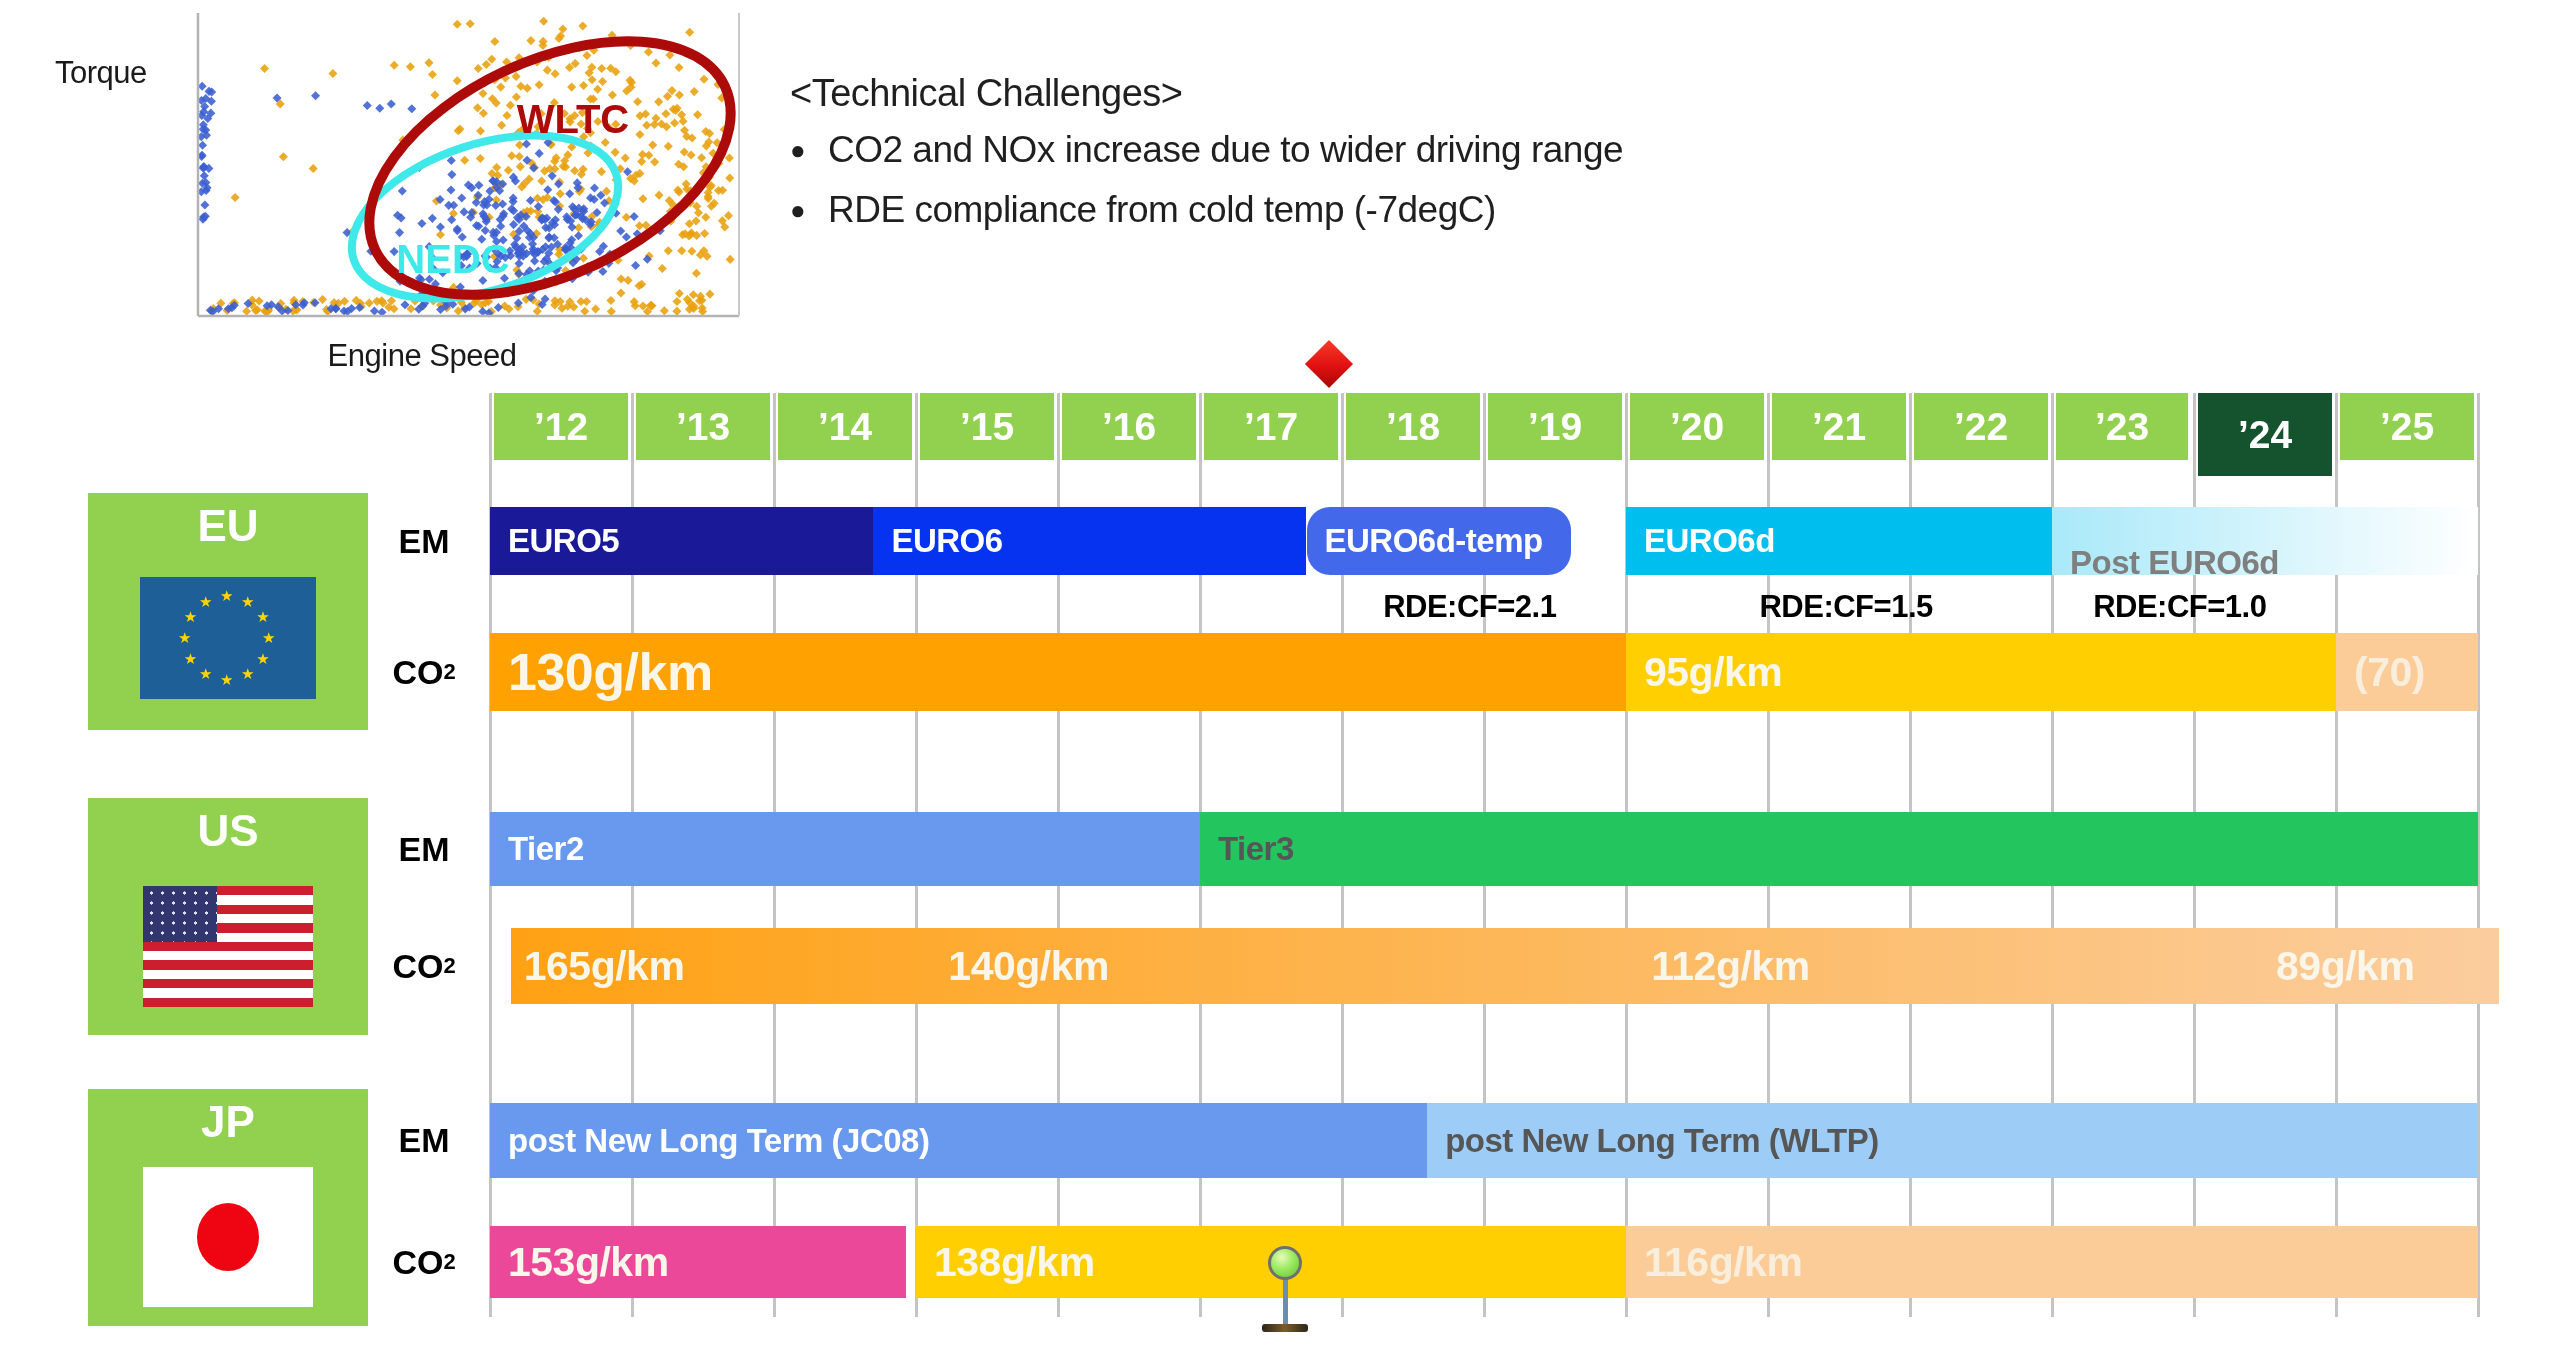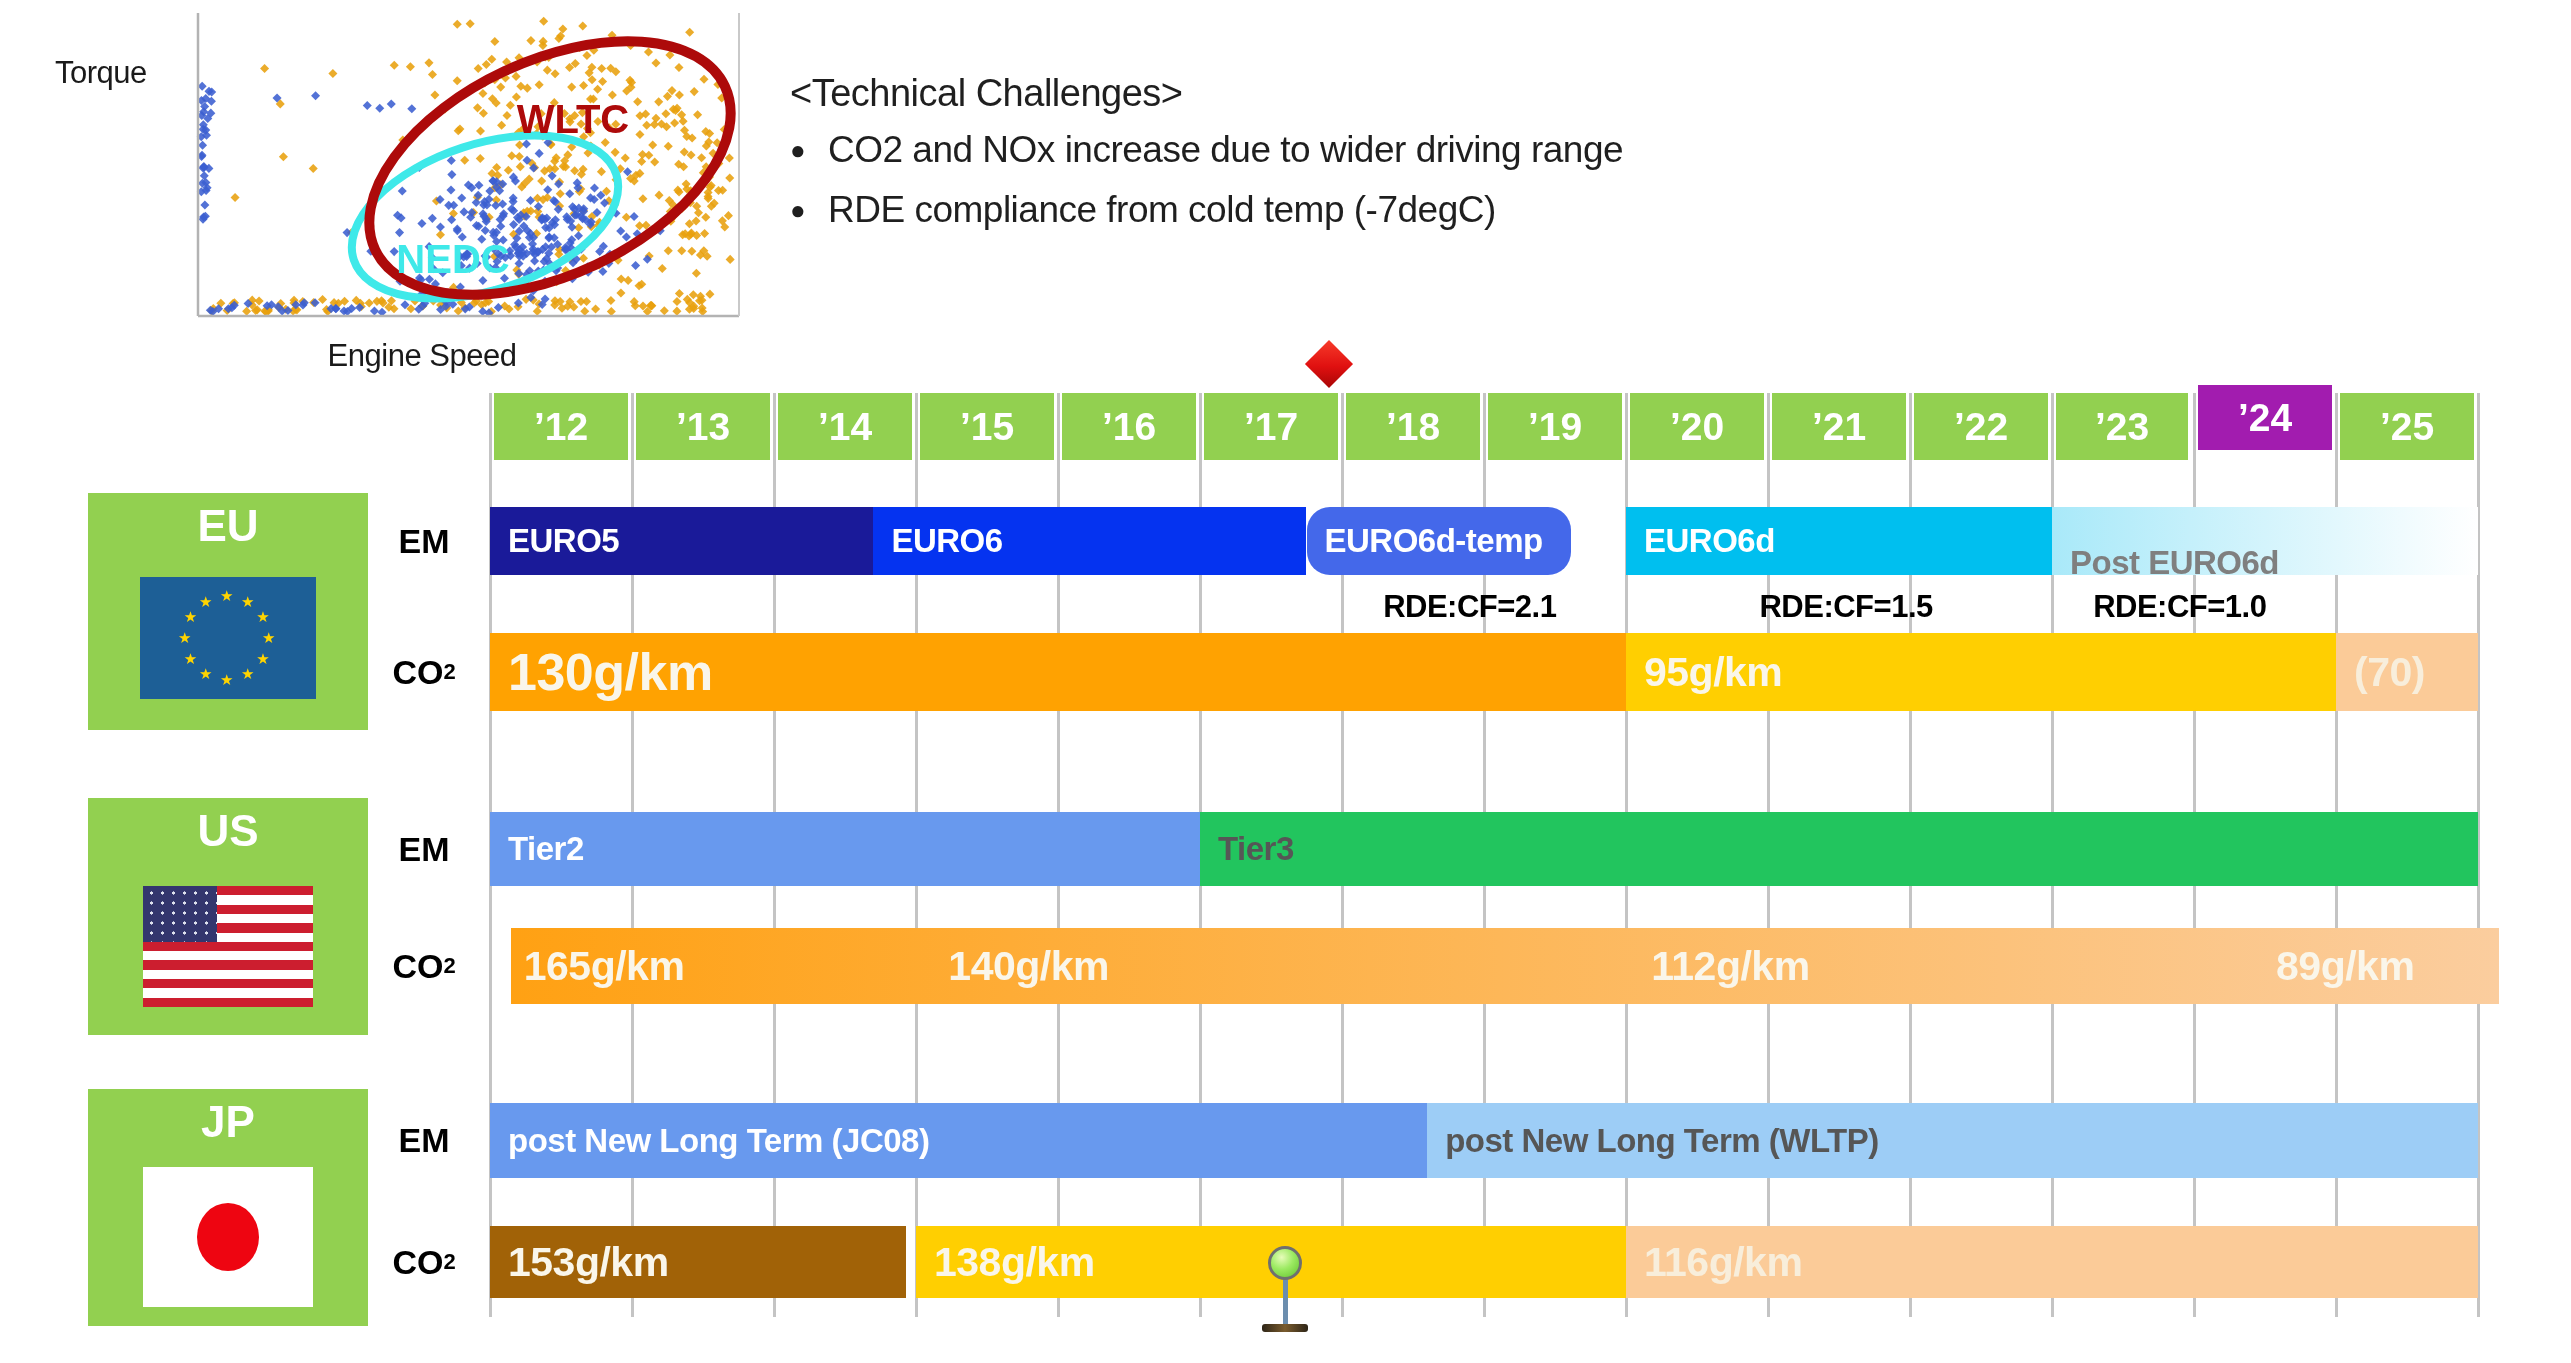--- a/index.html
+++ b/index.html
@@ -834,21 +834,21 @@
       <div class="year-cell" style="left: 778px; top: 393px; width: 134px; height: 67px; background: rgb(146, 208, 80);">’14</div>
       <div class="year-cell" style="left: 920px; top: 393px; width: 134px; height: 67px; background: rgb(146, 208, 80);">’15</div>
       <div class="year-cell" style="left: 1062px; top: 393px; width: 134px; height: 67px; background: rgb(146, 208, 80);">’16</div>
       <div class="year-cell" style="left: 1204px; top: 393px; width: 134px; height: 67px; background: rgb(146, 208, 80);">’17</div>
       <div class="year-cell" style="left: 1346px; top: 393px; width: 134px; height: 67px; background: rgb(146, 208, 80);">’18</div>
       <div class="year-cell" style="left: 1488px; top: 393px; width: 134px; height: 67px; background: rgb(146, 208, 80);">’19</div>
       <div class="year-cell" style="left: 1630px; top: 393px; width: 134px; height: 67px; background: rgb(146, 208, 80);">’20</div>
       <div class="year-cell" style="left: 1772px; top: 393px; width: 134px; height: 67px; background: rgb(146, 208, 80);">’21</div>
       <div class="year-cell" style="left: 1914px; top: 393px; width: 134px; height: 67px; background: rgb(146, 208, 80);">’22</div>
       <div class="year-cell" style="left: 2056px; top: 393px; width: 132px; height: 67px; background: rgb(146, 208, 80);">’23</div>
-      <div class="year-cell" style="left: 2198px; top: 385px; width: 134px; height: 65px; background: #a21caf;">’24</div>
+      <div class="year-cell" style="left: 2198px; top: 393px; width: 134px; height: 83px; background: #14532d;">’24</div>
       <div class="year-cell" style="left: 2340px; top: 393px; width: 134px; height: 67px; background: rgb(146, 208, 80);">’25</div>
       <div class="region-box" style="top: 493px; background: rgb(146, 208, 80);">
         <div class="region-code">EU</div>
         <div class="flag flag-eu" style="left: 52px; top: 84px; width: 176px; height: 122px;">
           <span class="star" style="left: 80px; top: 11px;">★</span>
           <span class="star" style="left: 101px; top: 16.6269px;">★</span>
           <span class="star" style="left: 116.373px; top: 32px;">★</span>
           <span class="star" style="left: 122px; top: 53px;">★</span>
           <span class="star" style="left: 116.373px; top: 74px;">★</span>
           <span class="star" style="left: 101px; top: 89.3731px;">★</span>
@@ -916,21 +916,21 @@
         </div>
       </div>
       <div class="row-label" style="top: 1103px; height: 75px;">EM</div>
       <div class="bar-seg" style="left: 490px; top: 1103px; width: 937.2px; height: 75px; background: rgb(104, 153, 238);">
         <span class="seg-text" style="font-size: 33px; color: rgb(255, 255, 255);">post New Long Term (JC08)</span>
       </div>
       <div class="bar-seg" style="left: 1427.2px; top: 1103px; width: 1050.8px; height: 75px; background: rgb(157, 205, 246);">
         <span class="seg-text" style="font-size: 33px; color: rgb(86, 86, 86);">post New Long Term (WLTP)</span>
       </div>
       <div class="row-label" style="top: 1226px; height: 72px;">CO<sub>2</sub></div>
-      <div class="bar-seg" style="left: 490px; top: 1226px; width: 416px; height: 72px; background: #a16207; align-items: center;">
+      <div class="bar-seg" style="left: 490px; top: 1226px; width: 416px; height: 72px; background: #ec4899; align-items: center;">
         <span class="seg-text" style="font-size: 41px; color: rgb(250, 246, 234);">153g/km</span>
       </div>
       <div class="bar-seg" style="left: 916px; top: 1226px; width: 710px; height: 72px; background: rgb(255, 207, 1);">
         <span class="seg-text" style="font-size: 41px; color: rgb(250, 246, 234);">138g/km</span>
       </div>
       <div class="bar-seg" style="left: 1626px; top: 1226px; width: 852px; height: 72px; background: rgb(251, 203, 152);">
         <span class="seg-text" style="font-size: 41px; color: rgb(248, 238, 219);">116g/km</span>
       </div>
       <div class="pin-stem" style="left: 1283.2px; top: 1263px; height: 65px;"></div>
       <div class="pin-base" style="left: 1262.2px; top: 1324px; width: 46px;"></div>

